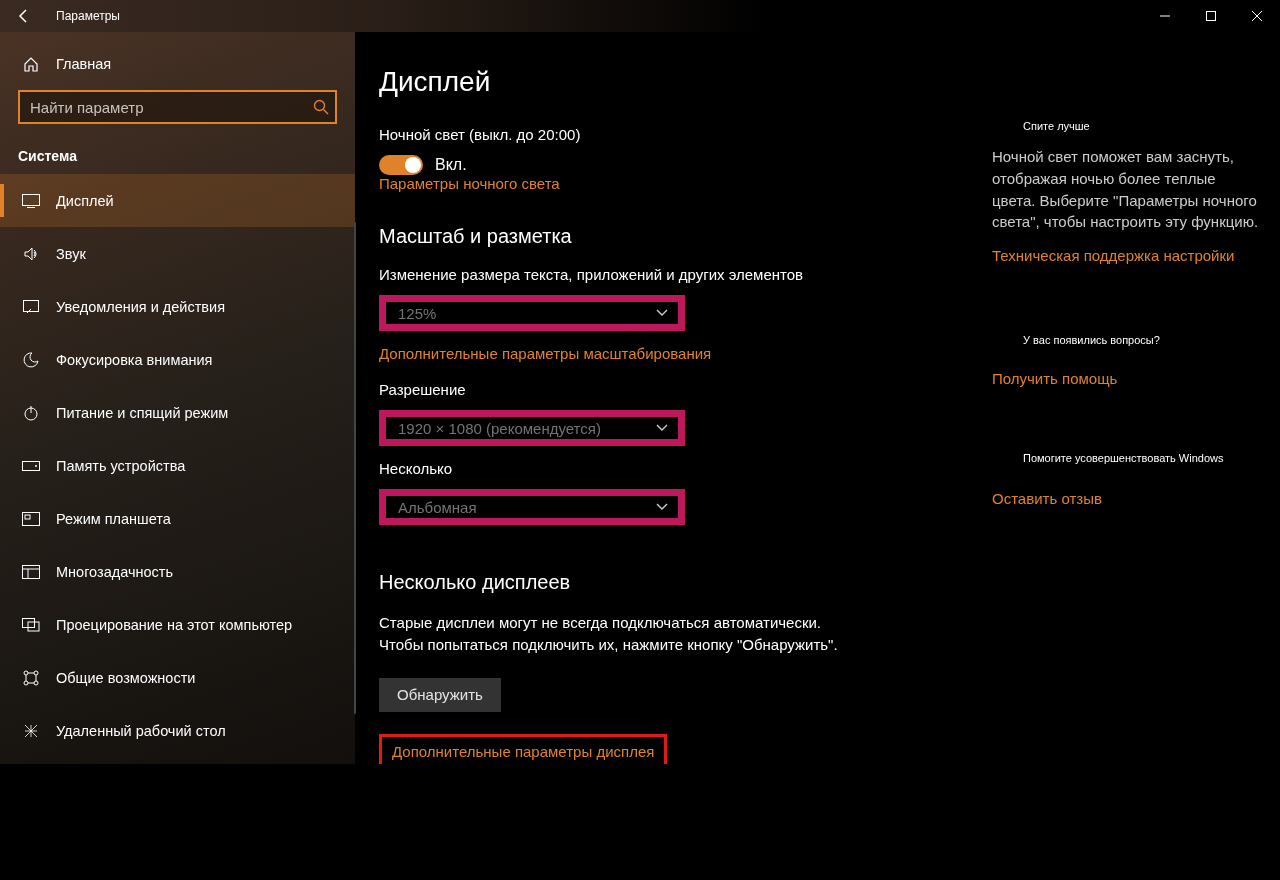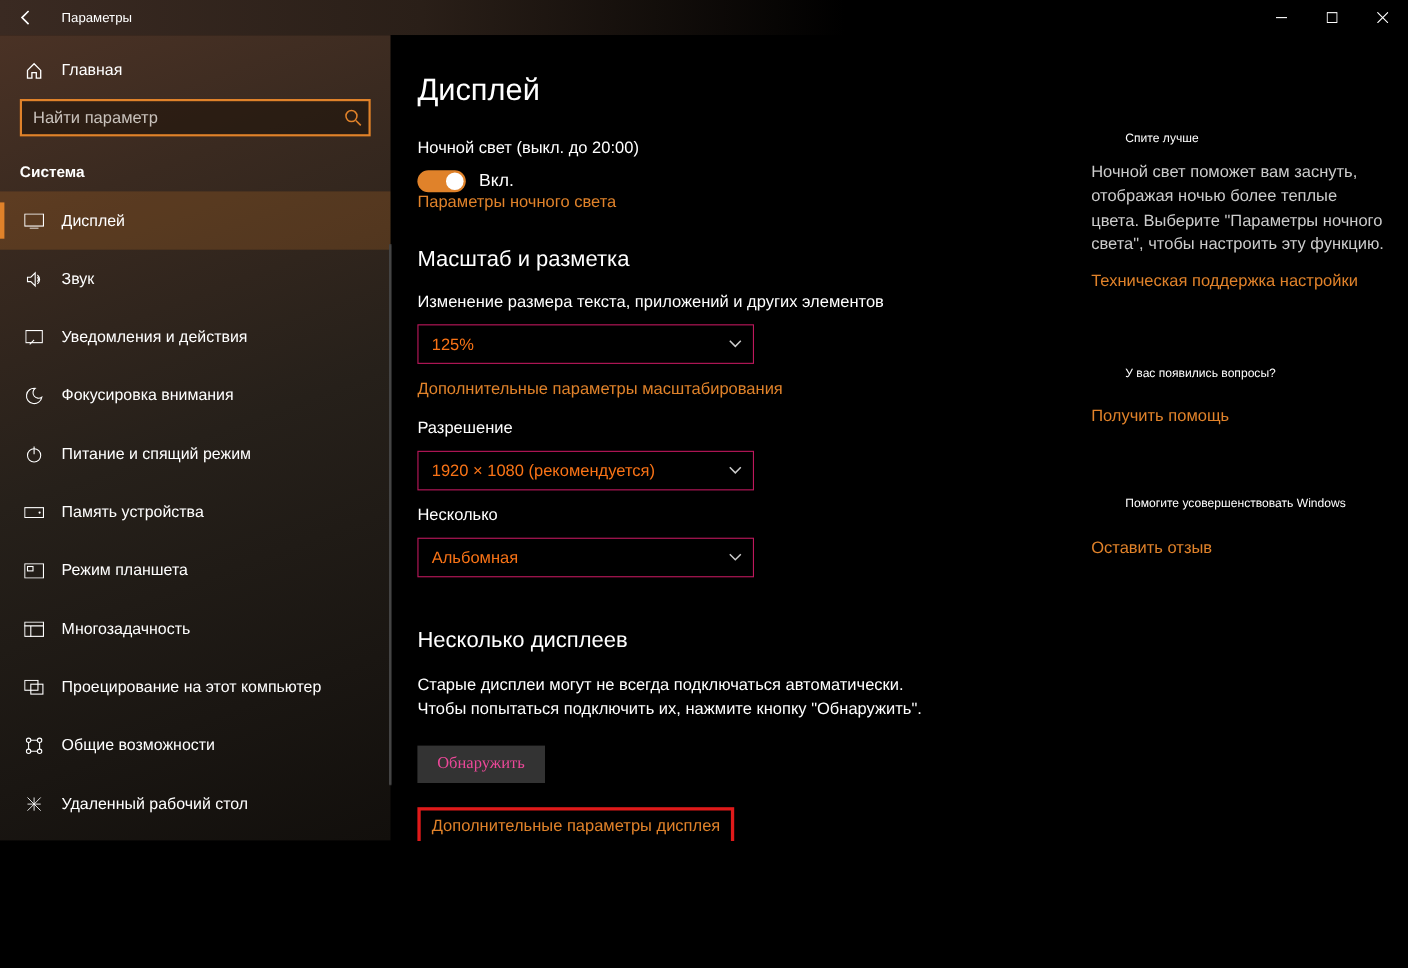--- a/index.html
+++ b/index.html
@@ -28,23 +28,23 @@
   .nav-item .icon { width: 18px; display:flex; justify-content:center; color:#fff; }
   .content { flex:1; background:#000; display:flex; overflow:hidden; }
   .main { flex:1; padding: 34px 40px 20px 24px; overflow-y:auto; }
   .main h1 { font-size: 28px; font-weight: 400; margin-bottom: 28px; }
   .main h2 { font-size: 20px; font-weight: 400; margin: 0 0 18px 0; }
   .field-label { font-size: 15px; margin-bottom: 12px; }
   .toggle-row { display:flex; align-items:center; gap:12px; margin-bottom: 0; }
   .toggle { width:44px; height:20px; border-radius:10px; background:#e0822a; position:relative; }
   .toggle .knob { position:absolute; right:2px; top:2px; width:16px; height:16px; border-radius:50%; background:#fff; }
   .link { color:#e0822a; font-size:15px; display:inline-block; }
-  .combo { width: 306px; height: 36px; border:1px solid #be185d; background:#000; color:#f97316; display:flex; align-items:center; justify-content:space-between; padding:0 10px 0 12px; font-size:15px; margin-bottom: 14px; }
+  .combo { width: 306px; height: 36px; border:7px solid #be185d; background:#000; color:#737373; display:flex; align-items:center; justify-content:space-between; padding:0 10px 0 12px; font-size:15px; margin-bottom: 14px; }
   .combo .chev { color:#ccc; }
-  .btn { display:inline-flex; align-items:center; justify-content:center; height:34px; padding:0 18px; background:#333; color:#ec4899; font-size:15px; border:none;font-family:Liberation Serif, serif; }
+  .btn { display:inline-flex; align-items:center; justify-content:center; height:34px; padding:0 18px; background:#333; color:#e5e5e5; font-size:15px; border:none; }
   .highlight-box { display:inline-block; border:3px solid #e01a1a; padding:6px 10px; margin-top: 22px; }
   .aside { width: 292px; padding: 88px 20px 0 4px; font-size:15px; color:#fff; }
   .aside h3 { font-size:11px; font-weight:400; margin-bottom:14px;margin-left:31px; }
   .aside p { color:#ccc; line-height:1.45; margin-bottom:14px; font-size:15px; }
   .spacer { height: 32px; }
   .spacer-sm { height: 18px; }
   svg { display:block; }
 </style>
 </head>
 <body>

